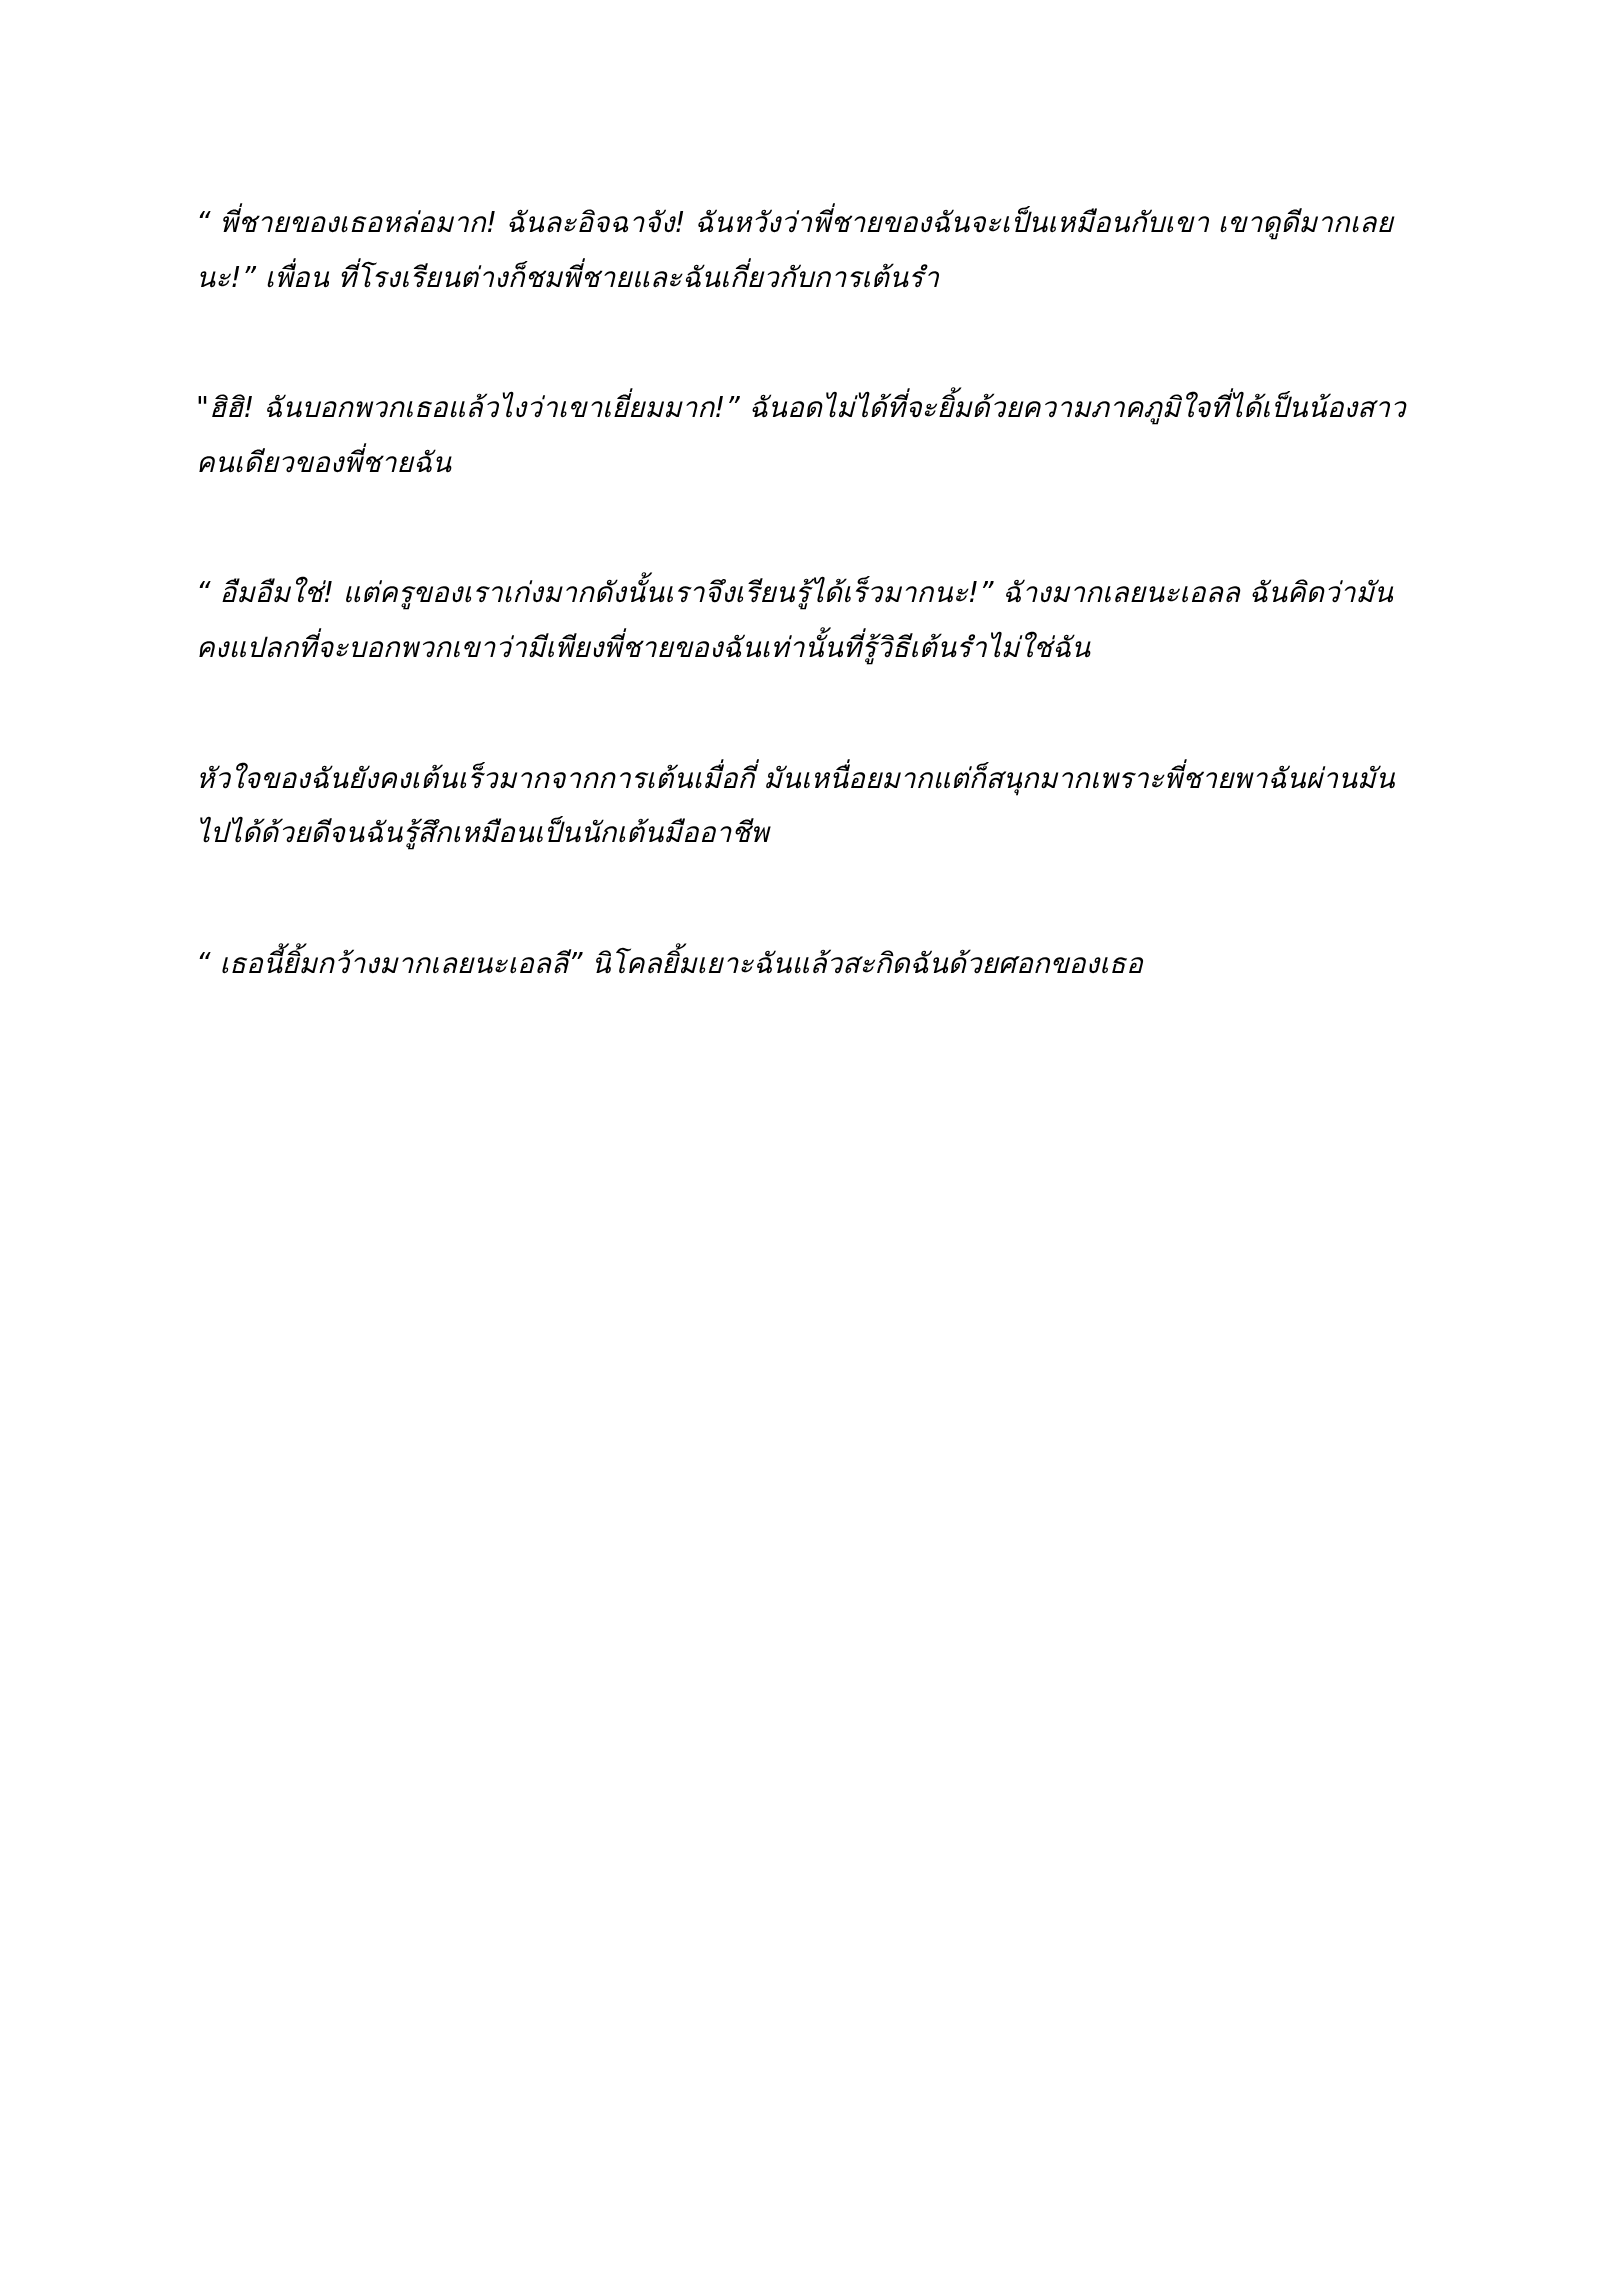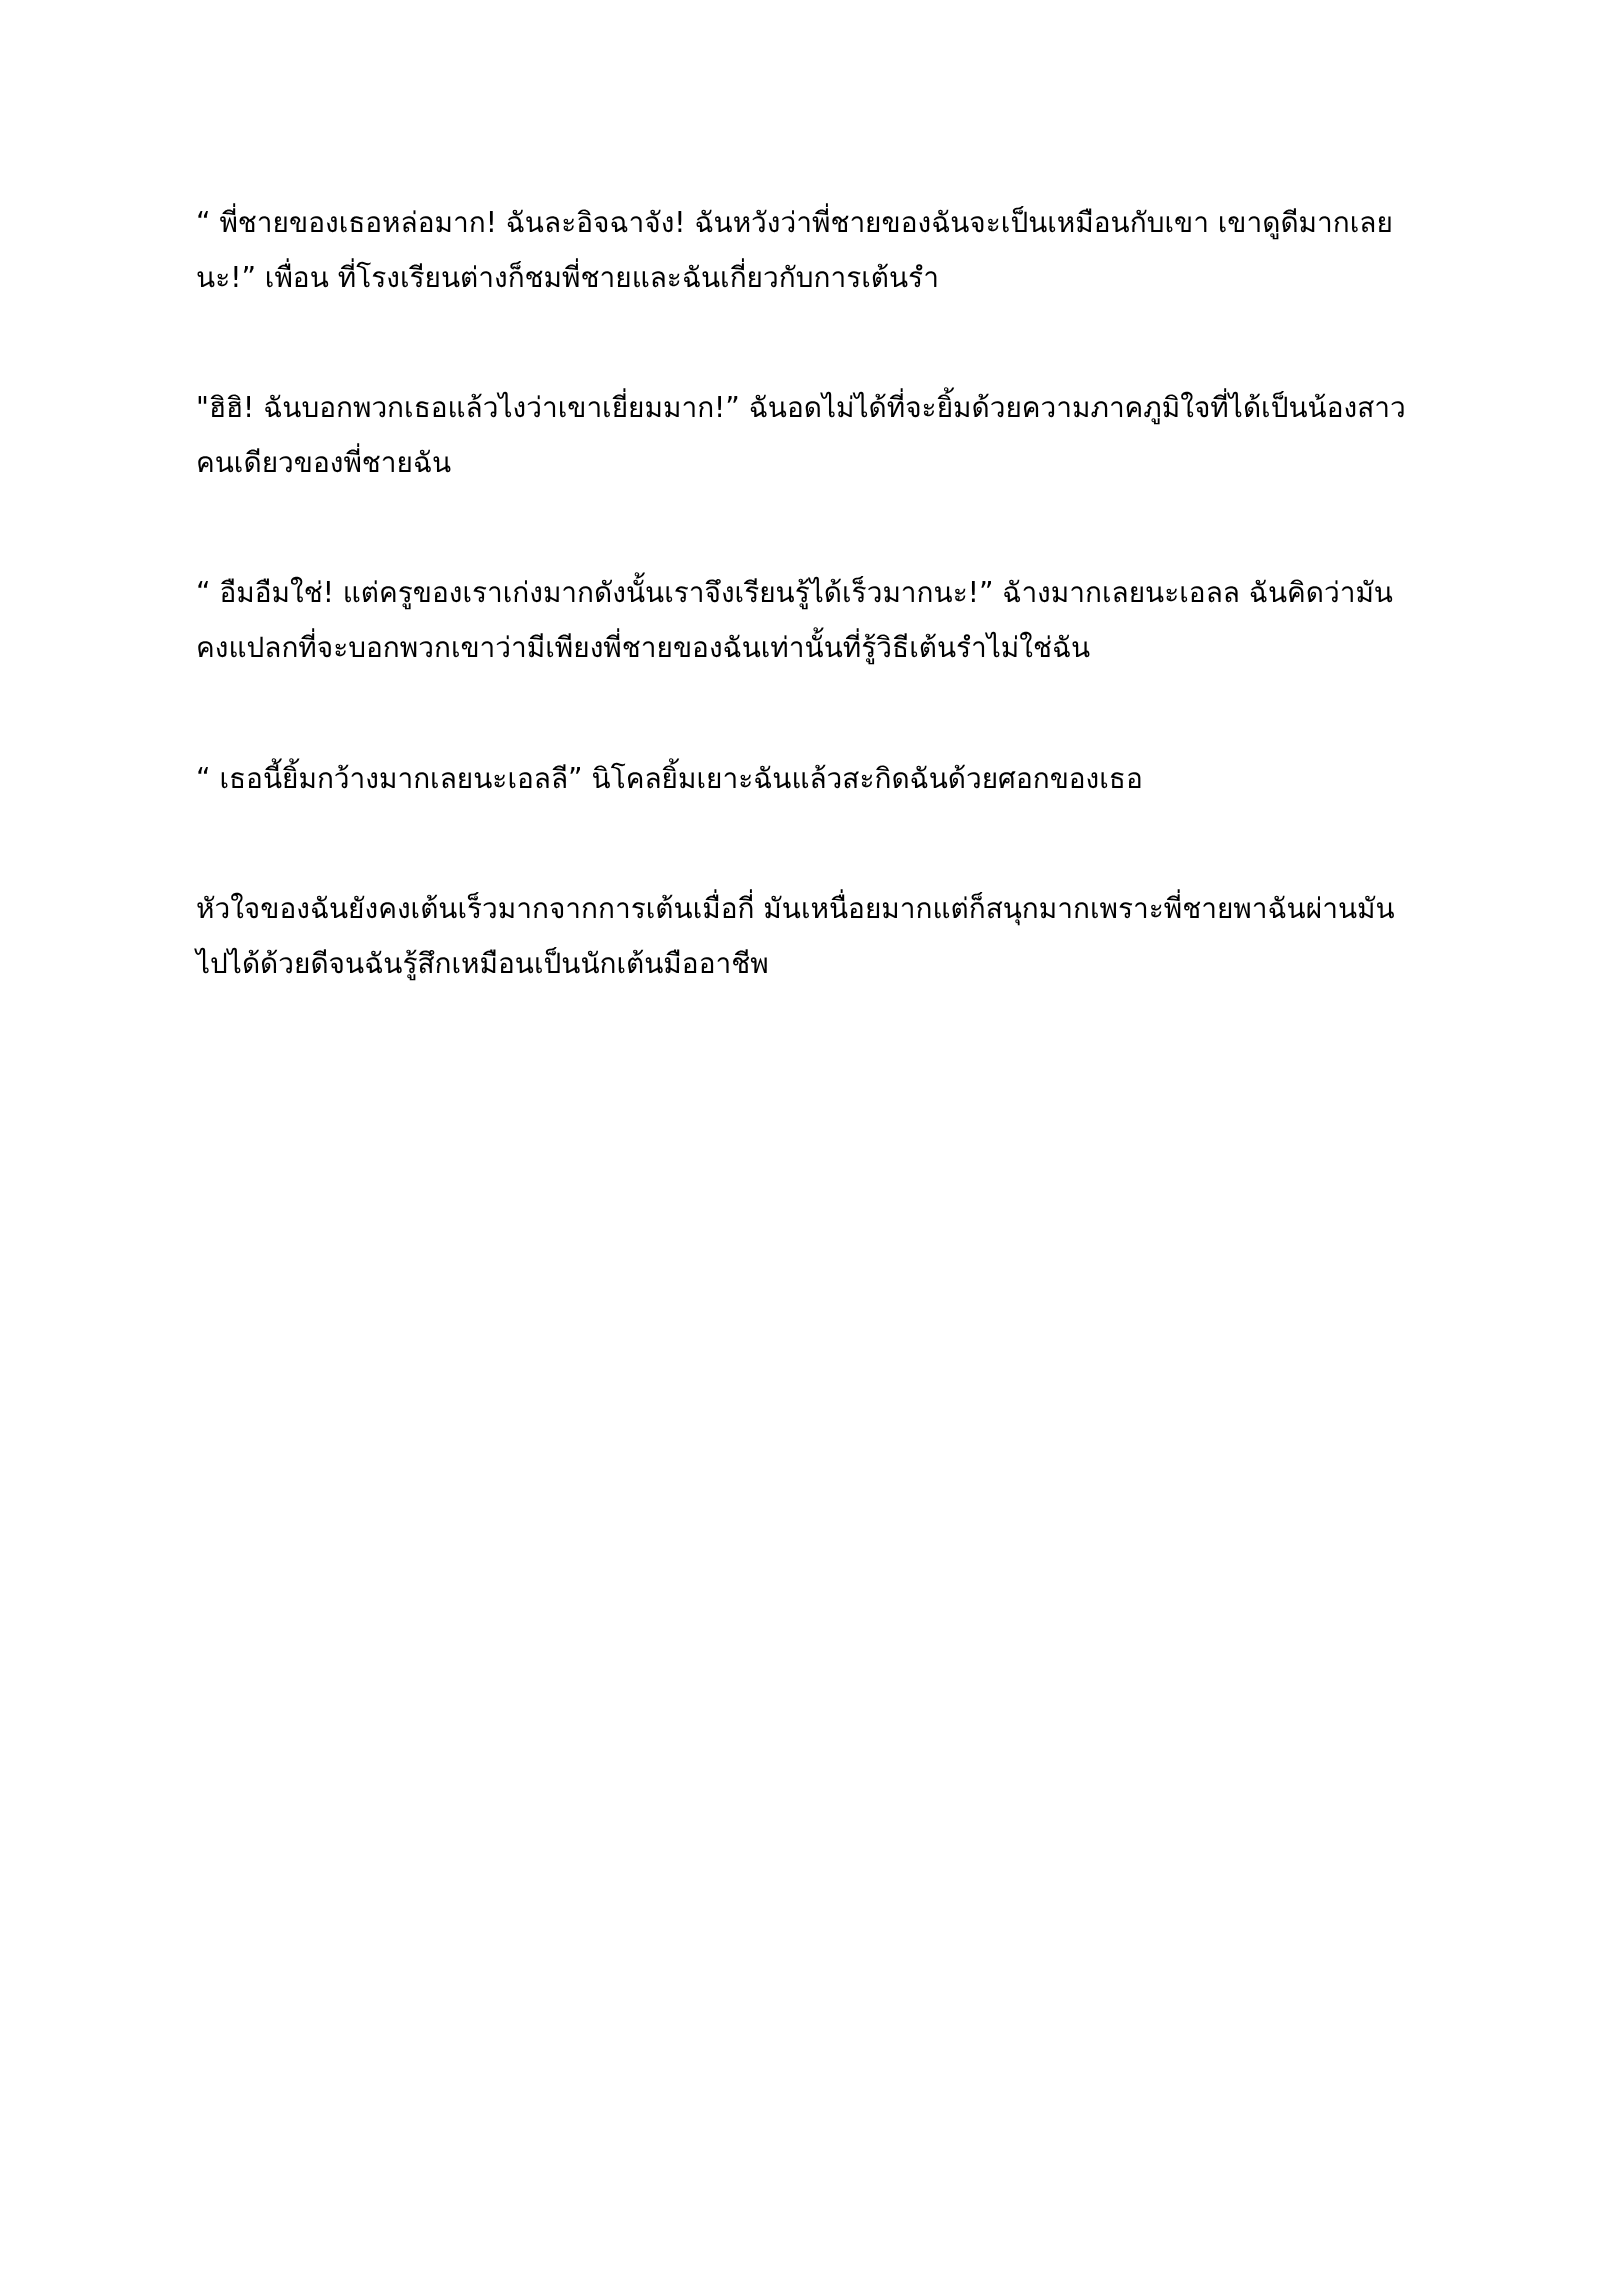--- a/index.html
+++ b/index.html
@@ -11,20 +11,21 @@
     font-family: "DejaVu Sans", sans-serif;
   }
   .page {
     width: 1621px;
     height: 2293px;
     background: #ffffff;
     position: relative;
     box-sizing: border-box;
     padding: 196px 201px 157px 196px;
     overflow: hidden;
+    font-style: italic;
   }
   .doc-body {
     width: 1225px;
   }
   .para {
     font-size: 28px;
     line-height: 1.95;
     color: #000000;
     margin: 0 0 76px 0;
     text-align: left;
@@ -35,17 +36,17 @@
   }
 </style>
 </head>
 <body>
 
 <div class="page">
   <div class="doc-body">
     <p class="para">“ พี่ชายของเธอหล่อมาก! ฉันละอิจฉาจัง! ฉันหวังว่าพี่ชายของฉันจะเป็นเหมือนกับเขา เขาดูดีมากเลยนะ!” เพื่อน  ที่โรงเรียนต่างก็ชมพี่ชายและฉันเกี่ยวกับการเต้นรำ</p>
     <p class="para">"ฮิฮิ! ฉันบอกพวกเธอแล้วไงว่าเขาเยี่ยมมาก!” ฉันอดไม่ได้ที่จะยิ้มด้วยความภาคภูมิใจที่ได้เป็นน้องสาวคนเดียวของพี่ชายฉัน</p>
     <p class="para">“ อืมอืมใช่! แต่ครูของเราเก่งมากดังนั้นเราจึงเรียนรู้ได้เร็วมากนะ!” ฉัางมากเลยนะเอลล ฉันคิดว่ามันคงแปลกที่จะบอกพวกเขาว่ามีเพียงพี่ชายของฉันเท่านั้นที่รู้วิธีเต้นรำไม่ใช่ฉัน</p>
+    <p class="para">หัวใจของฉันยังคงเต้นเร็วมากจากการเต้นเมื่อกี่ มันเหนื่อยมากแต่ก็สนุกมากเพราะพี่ชายพาฉันผ่านมันไปได้ด้วยดีจนฉันรู้สึกเหมือนเป็นนักเต้นมืออาชีพ</p>
     <p class="para">“ เธอนี้ยิ้มกว้างมากเลยนะเอลลี” นิโคลยิ้มเยาะฉันแล้วสะกิดฉันด้วยศอกของเธอ</p>
-    <p class="para">หัวใจของฉันยังคงเต้นเร็วมากจากการเต้นเมื่อกี่ มันเหนื่อยมากแต่ก็สนุกมากเพราะพี่ชายพาฉันผ่านมันไปได้ด้วยดีจนฉันรู้สึกเหมือนเป็นนักเต้นมืออาชีพ</p>
   </div>
 </div>
 
 
 </body></html>

